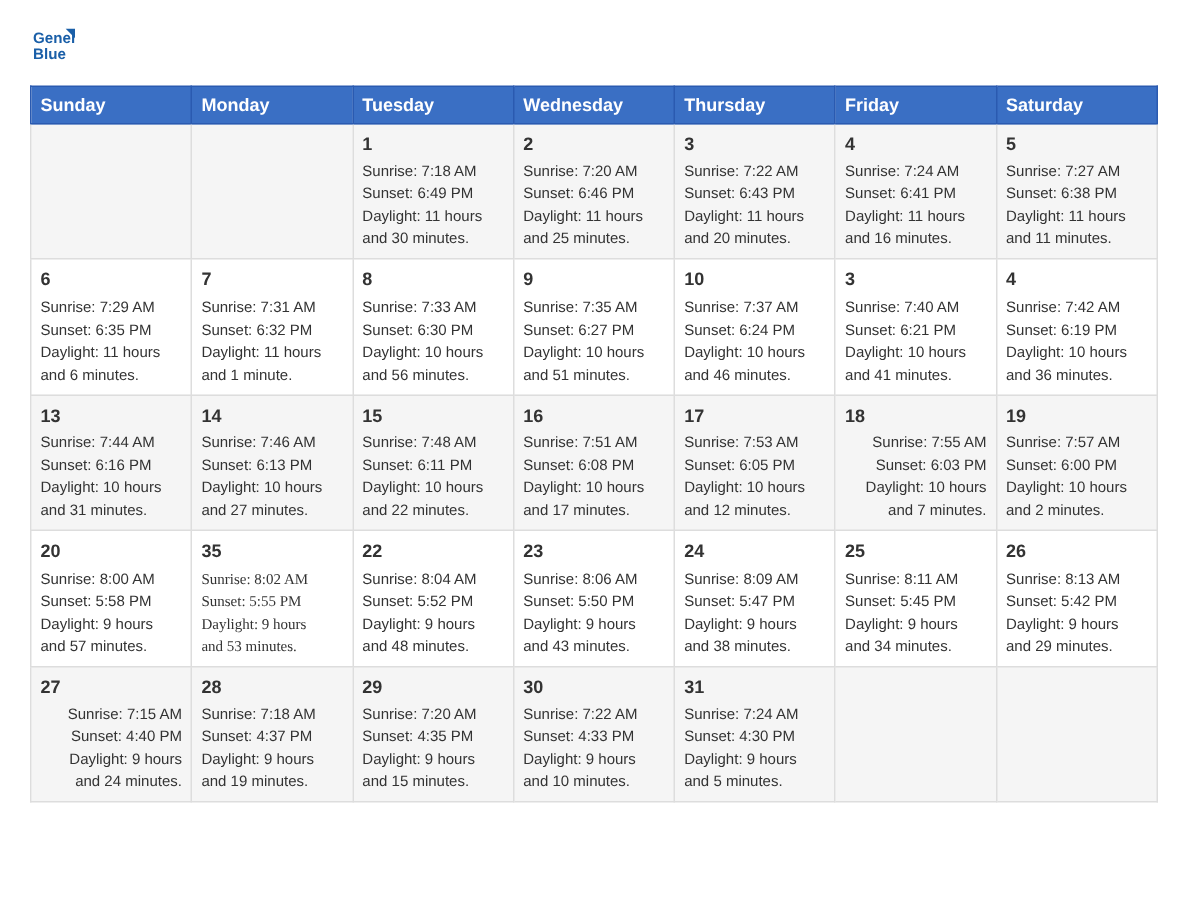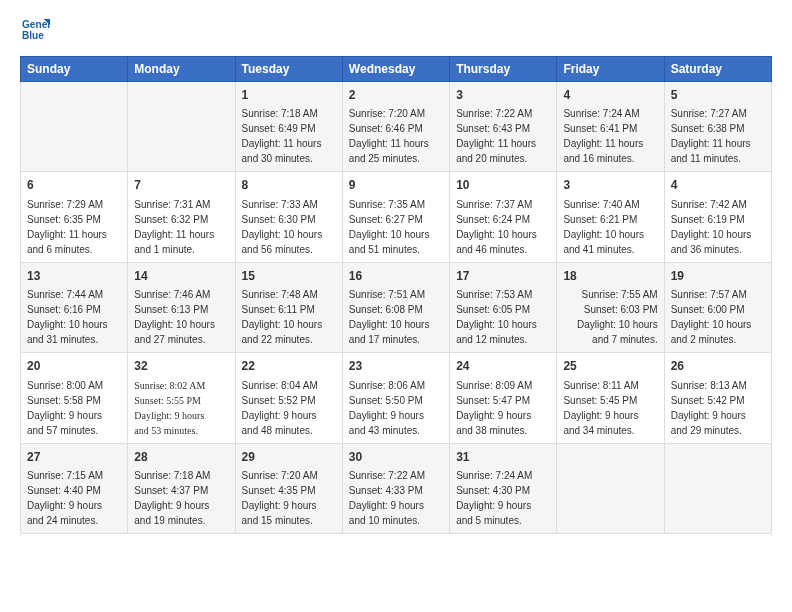--- a/index.html
+++ b/index.html
@@ -250,21 +250,21 @@
       </tr>
       <tr>
         <td>
           <span class="day-num">20</span>
           <div class="cell-content" style="white-space: pre-line;">Sunrise: 8:00 AM
 Sunset: 5:58 PM
 Daylight: 9 hours
 and 57 minutes.</div>
         </td>
         <td>
-          <span class="day-num">32</span>
+          <span class="day-num">35</span>
           <div class="cell-content" style="white-space: pre-line; font-family: Liberation Serif, serif;">Sunrise: 8:02 AM
 Sunset: 5:55 PM
 Daylight: 9 hours
 and 53 minutes.</div>
         </td>
         <td>
           <span class="day-num">22</span>
           <div class="cell-content" style="white-space: pre-line;">Sunrise: 8:04 AM
 Sunset: 5:52 PM
 Daylight: 9 hours
@@ -295,21 +295,21 @@
           <span class="day-num">26</span>
           <div class="cell-content" style="white-space: pre-line;">Sunrise: 8:13 AM
 Sunset: 5:42 PM
 Daylight: 9 hours
 and 29 minutes.</div>
         </td>
       </tr>
       <tr>
         <td>
           <span class="day-num">27</span>
-          <div class="cell-content" style="white-space: pre-line;">Sunrise: 7:15 AM
+          <div class="cell-content" style="white-space: pre-line; text-align: right;">Sunrise: 7:15 AM
 Sunset: 4:40 PM
 Daylight: 9 hours
 and 24 minutes.</div>
         </td>
         <td>
           <span class="day-num">28</span>
           <div class="cell-content" style="white-space: pre-line;">Sunrise: 7:18 AM
 Sunset: 4:37 PM
 Daylight: 9 hours
 and 19 minutes.</div>

